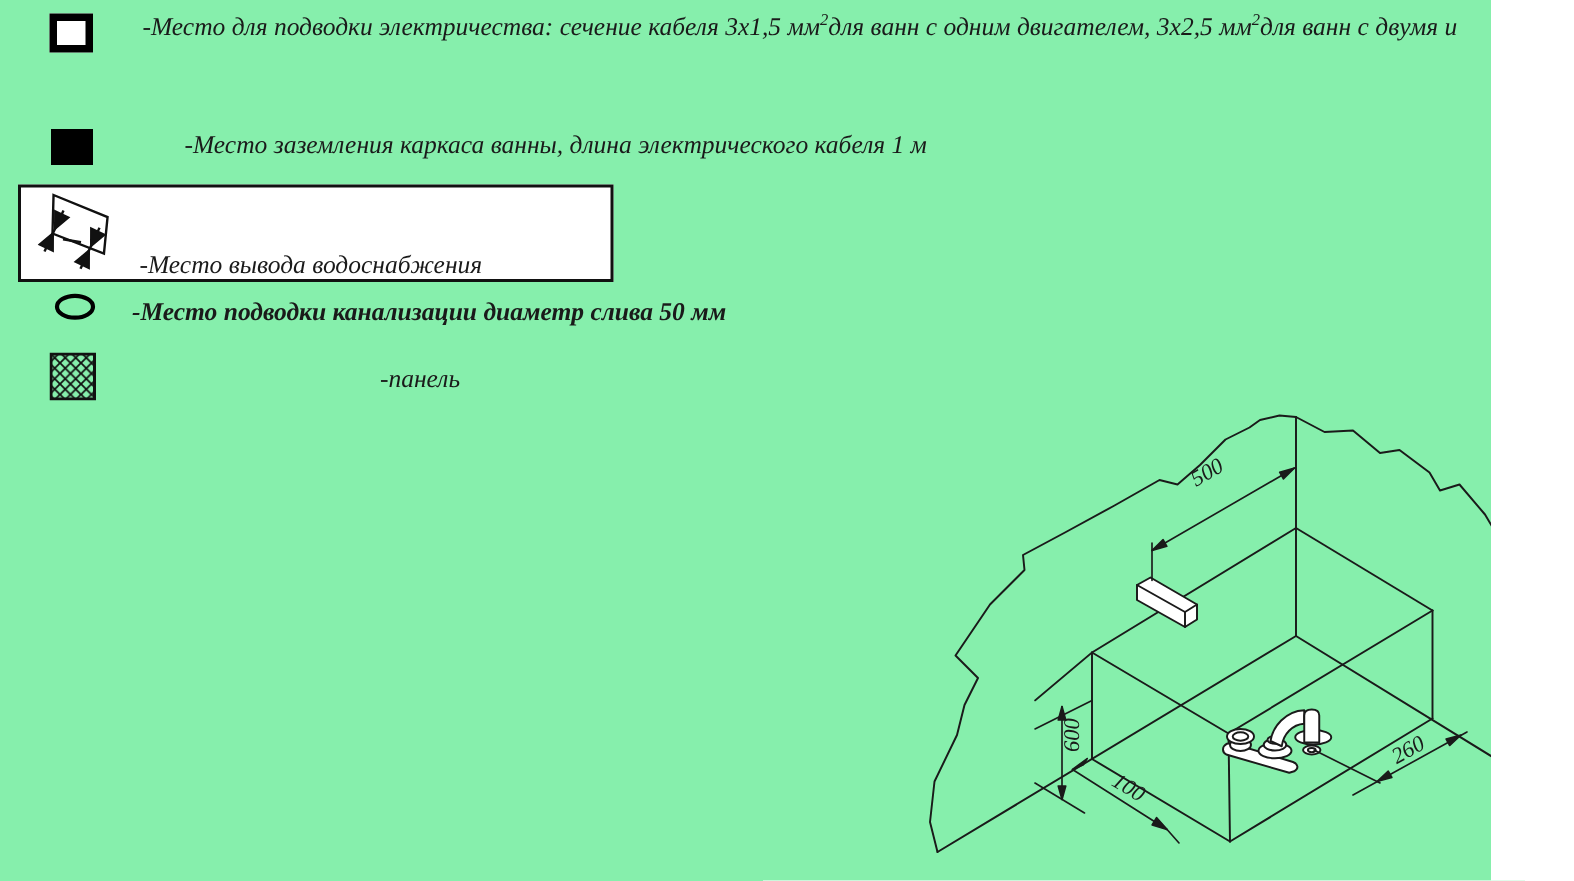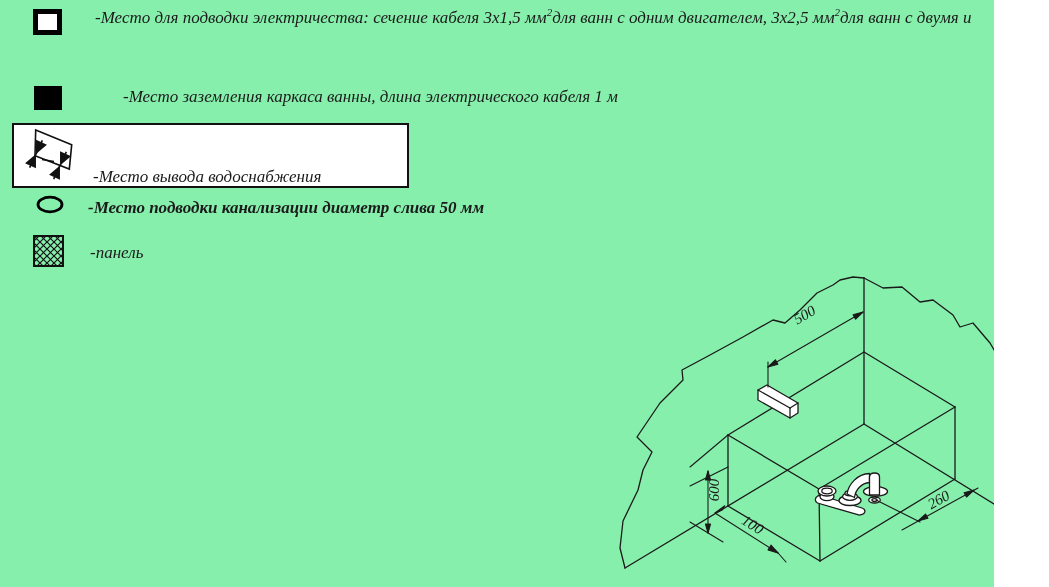--- a/index.html
+++ b/index.html
@@ -69,21 +69,21 @@
   </div>
 
   <svg class="icon-abs" style="left:33px;top:235px;" width="31" height="32" viewBox="0 0 31 32">
     <defs>
       <pattern id="xhatch" width="7" height="7" patternUnits="userSpaceOnUse">
         <path d="M0,0 L7,7 M7,0 L0,7" stroke="#111" stroke-width="1.2" fill="none"></path>
       </pattern>
     </defs>
     <rect x="1" y="1" width="29" height="30" fill="url(#xhatch)" stroke="#111" stroke-width="2"></rect>
   </svg>
-  <div class="legend-text" style="left:90px;top:242px;width:400px;">
+  <div class="legend-text" style="left:80px;top:242px;width:400px;text-align:center;">
     <span>-панель</span>
   </div>
 
   <svg style="position:absolute;left:610px;top:268px;" width="440" height="319" viewBox="0 0 440 319">
     <g fill="none" stroke="#1a1a1a" stroke-width="1.3" stroke-linecap="round" stroke-linejoin="round">
 
       <polyline points="15,300 10,280 13,253 28,222 33,202 42,184 27,169 50,135 73,112 72,102 100,87 133,69 163,52 175,55 190,42 207,25 223,17 230,12 243,9 254,10"></polyline>
       <polyline points="254,10 273,20 292,19 310,34 323,32 343,47 350,59 363,55 380,75 390,92 400,105 400,122 413,142 407,165 413,189 408,202 420,219 413,232 410,250"></polyline>
 
       <line x1="254" y1="10" x2="254" y2="156"></line>

